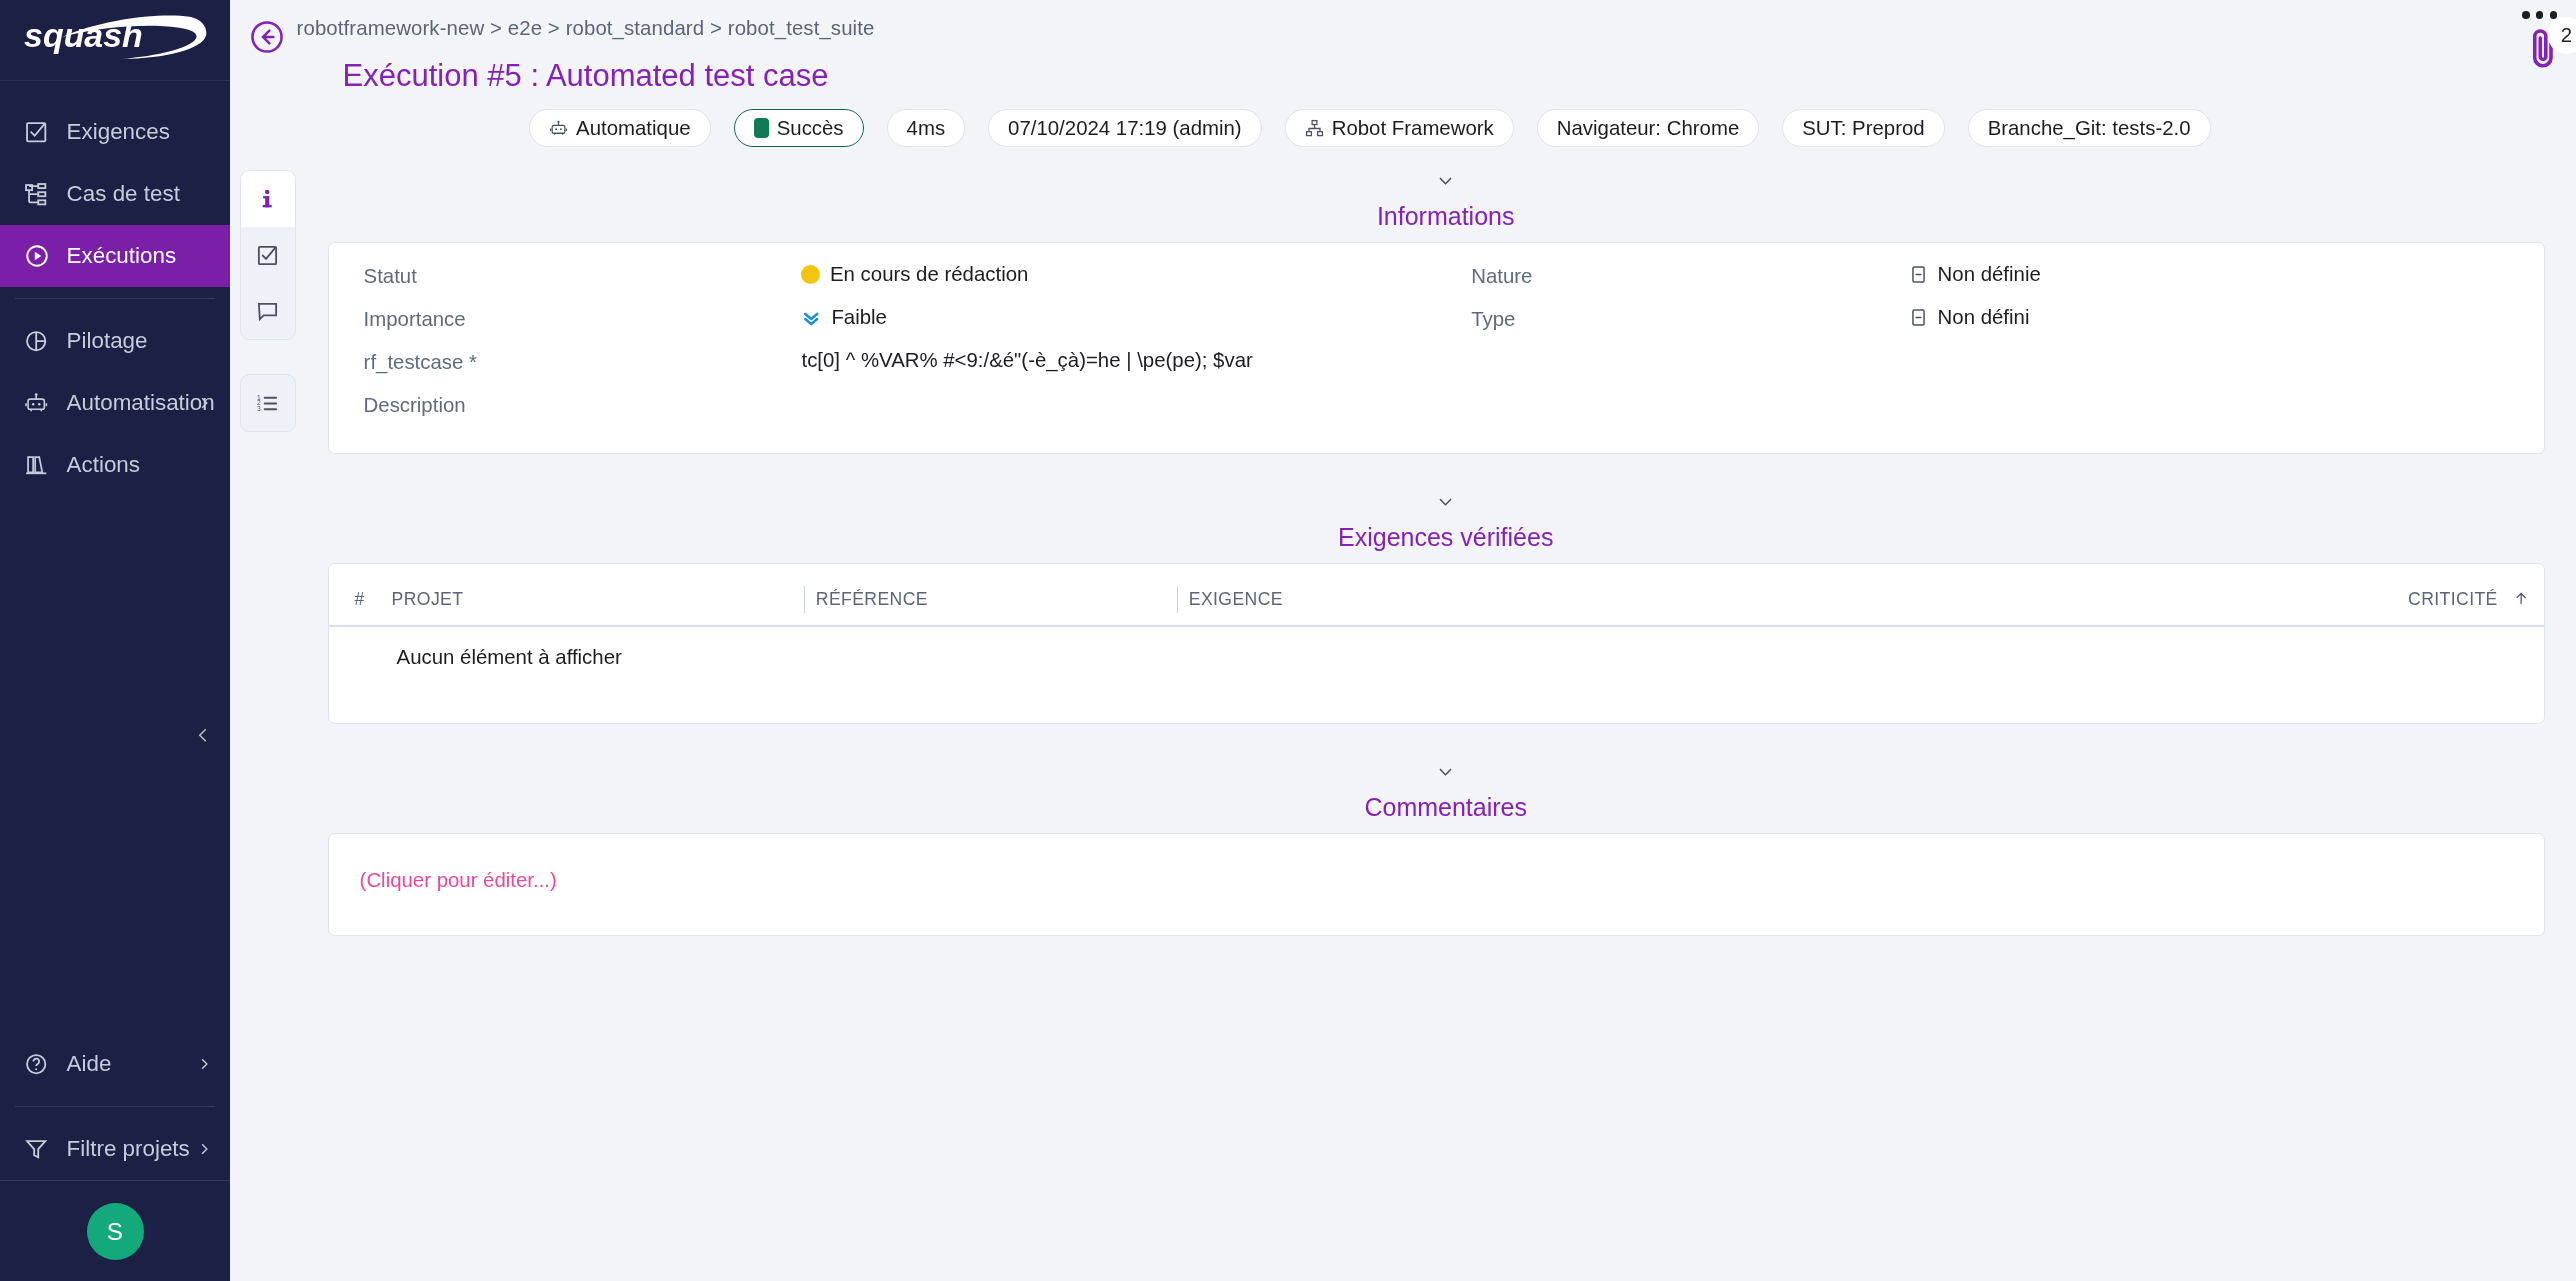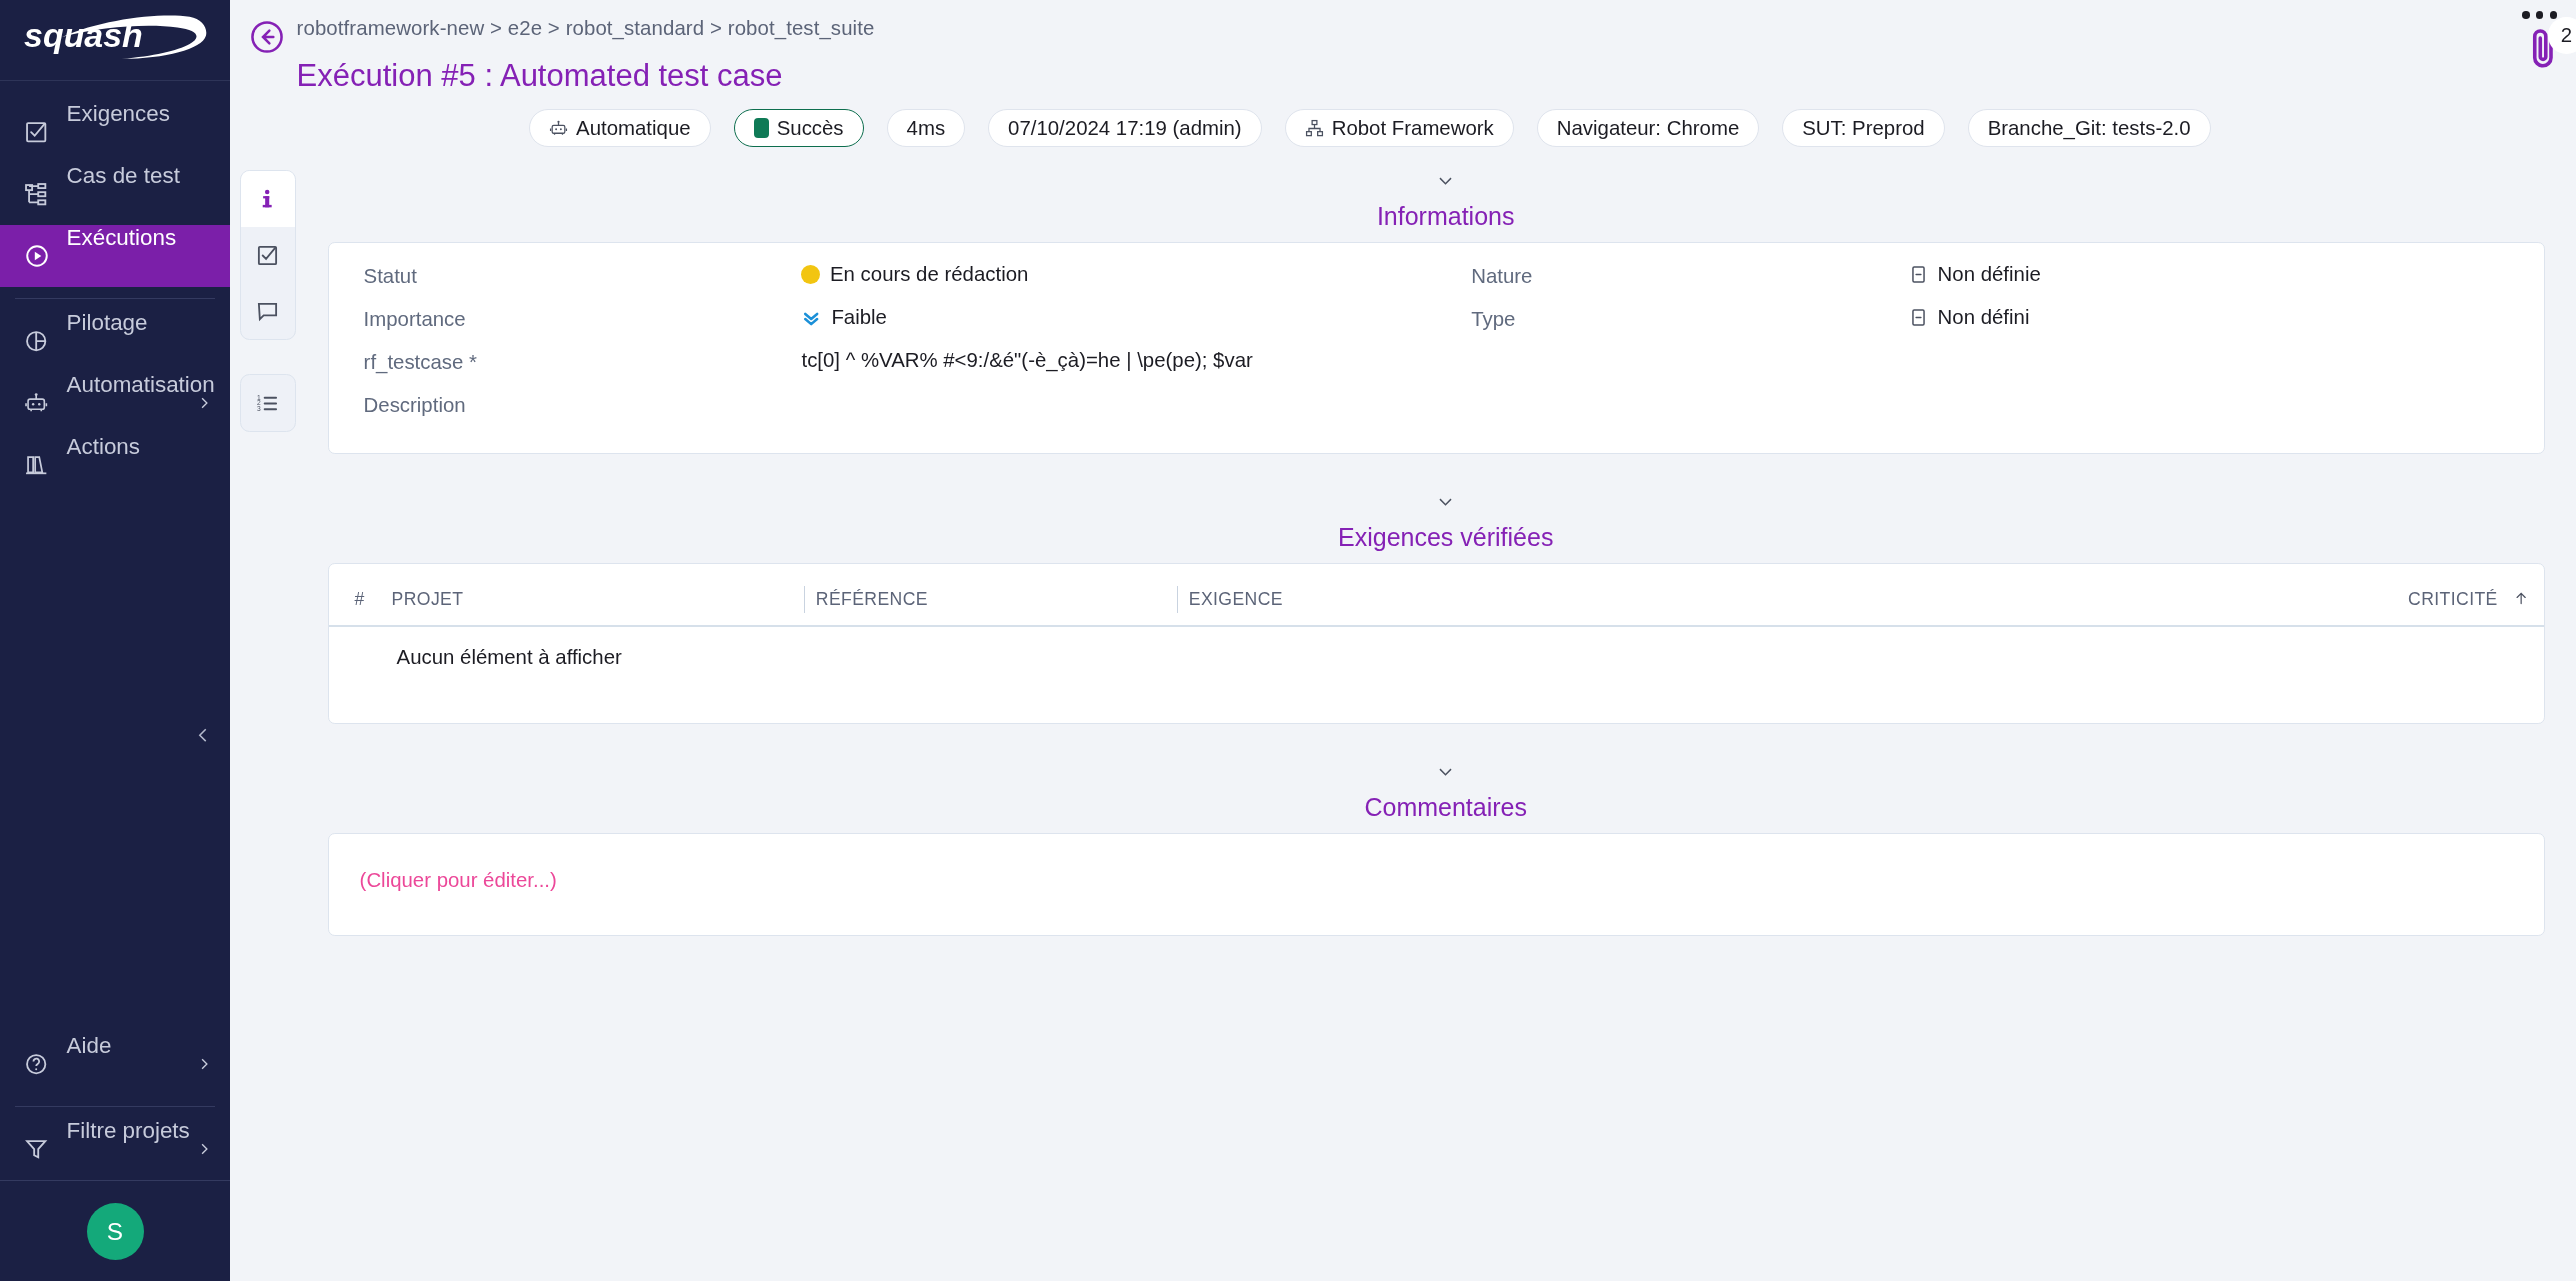--- a/index.html
+++ b/index.html
@@ -20,21 +20,21 @@
   }
   .logo-area {
     height: 81px; flex: 0 0 81px;
     display: flex; align-items: center; padding-left: 20.4px;
     border-bottom: 0.7px solid #2e3458;
   }
   .logo-svg { width: 190px; height: 53px; }
 
   .nav-group { padding-top: 20.4px; }
   .nav-item {
-    display: flex; 
+    display: flex; align-items: center;
     height: 62px; padding-left: 17.6px;
     color: #c7cbdb; font-size: 22.4px; cursor: pointer;
     position: relative;
   }
   .nav-item .nav-icon {
     width: 38px; flex: 0 0 38px;
     display: flex; align-items: center; justify-content: center;
     margin-right: 11px;
   }
   .nav-item.active { background: #7b1fa9; color: #ffffff; }
@@ -59,21 +59,21 @@
   .avatar {
     width: 57px; height: 57px; border-radius: 50%;
     background: #14a97a; color: #fff;
     display: flex; align-items: center; justify-content: center;
     font-size: 24.4px; cursor: pointer;
   }
 
   
   .main { flex: 1 1 auto; position: relative; background: #f2f4f8; overflow: hidden; }
 
-  .topbar { display: flex; padding: 12.2px 0 0 0; position: relative; }
+  .topbar { display: flex; padding: 12.2px 0 0 0; position: relative; text-align: center; }
   .back-btn {
     width: 38px; height: 38px; margin: 5.4px 11px 0 17.6px;
     flex: 0 0 38px; cursor: pointer;
   }
   .head-text { padding-top: 1.4px; }
   .breadcrumb {
     font-size: 20.4px; color: #5c6478; letter-spacing: 0.1px;
     line-height: 28.5px; cursor: pointer;
   }
   .page-title {

